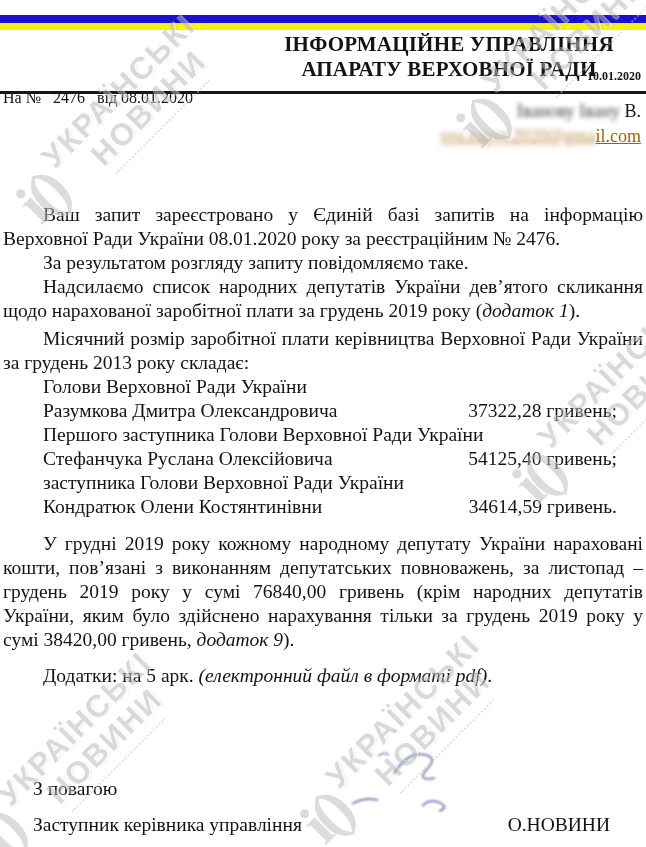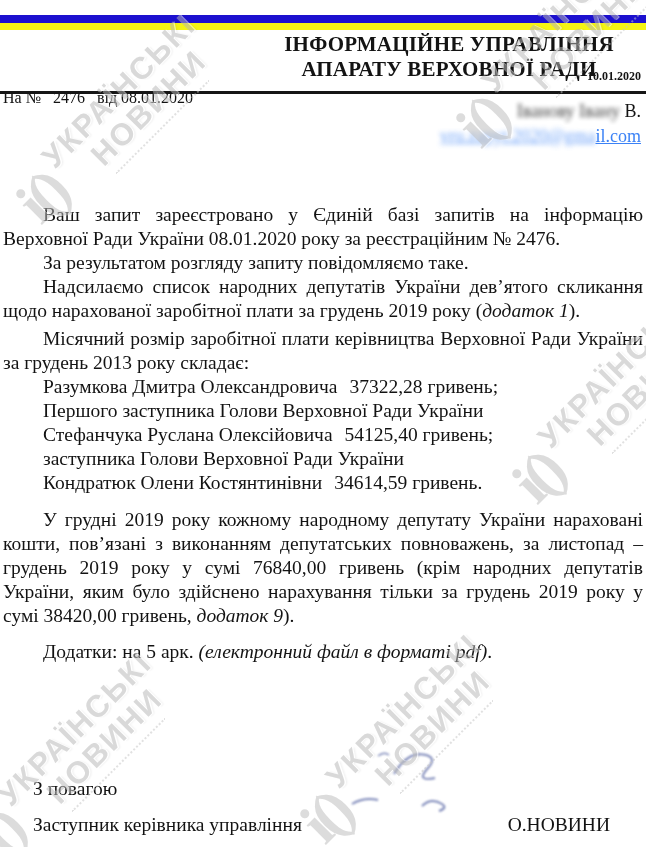--- a/index.html
+++ b/index.html
@@ -21,21 +21,21 @@
   .email-line{text-decoration:underline;cursor:pointer;}
   .blurred{filter:blur(2.6px);opacity:.75;}
   .blur-soft{filter:blur(2.2px);opacity:.8;}
   
   .greeting{position:absolute;top:163px;left:188px;font-size:19.5px;}
   
   .content{position:absolute;top:203px;left:3px;right:3px;font-size:19.5px;line-height:24px;}
   .content p{margin:0;text-indent:40px;text-align:justify;text-align-last:left;}
   .salary-intro{margin-top:4px !important;}
   .role-line{margin-left:40px;}
-  .salary-row{display:flex;padding-right:26px;gap:12px;}
+  .salary-row{display:flex;justify-content:space-between;padding-right:26px;gap:12px;}
   .salary-row .nm{margin-left:40px;}
   .p-funds{margin-top:13px !important;}
   .p-attach{margin-top:12px !important;}
   
   .regards{position:absolute;left:33px;top:778px;font-size:19.5px;}
   .footer-row{position:absolute;left:33px;right:36px;top:814px;display:flex;
     justify-content:space-between;font-size:19.5px;}
   .sig{position:absolute;left:338px;top:742px;filter:blur(1.1px);opacity:.85;}
   
   .wm{position:absolute;transform:rotate(-45deg);opacity:.52;pointer-events:none;z-index:9;}
@@ -66,33 +66,34 @@
     <div>АПАРАТУ ВЕРХОВНОЇ РАДИ</div>
   </div>
   <div class="date">10.01.2020</div>
   <div class="ref">На №   2476   від 08.01.2020</div>
   <div class="rule"></div>
 
   <div class="addressee">
     <div>
       <span class="blur-soft">Іванову Івану </span><span>В.</span>
     </div>
-    <div class="email-line" style="color:#3b82f6">
+    <div class="email-line" style="color:#a16207">
       <span class="blurred">vru.zapyt.2020@gma</span><span>il.com</span>
     </div>
   </div>
 
 
   <div class="content">
     <p>Ваш запит зареєстровано у Єдиній базі запитів на інформацію Верховної Ради України 08.01.2020 року за реєстраційним  № 2476.</p>
     <p>За результатом розгляду запиту повідомляємо таке.</p>
     <p><span>Надсилаємо список народних депутатів України дев’ятого  скликання щодо нарахованої заробітної плати за грудень 2019 року (</span><i>додаток 1</i><span>).</span></p>
 
     <p class="salary-intro">Місячний розмір заробітної плати  керівництва Верховної Ради України за грудень  2013 року  складає:</p>
 
+    <div class="role-line">Голови Верховної Ради України</div>
     <div class="salary-row">
       <span class="nm">Разумкова Дмитра Олександровича</span>
       <span>37322,28 гривень;</span>
     </div>
     <div class="role-line">Першого заступника Голови Верховної Ради України</div>
     <div class="salary-row">
       <span class="nm">Стефанчука Руслана Олексійовича</span>
       <span>54125,40 гривень;</span>
     </div>
     <div class="role-line">заступника Голови Верховної Ради України</div>

